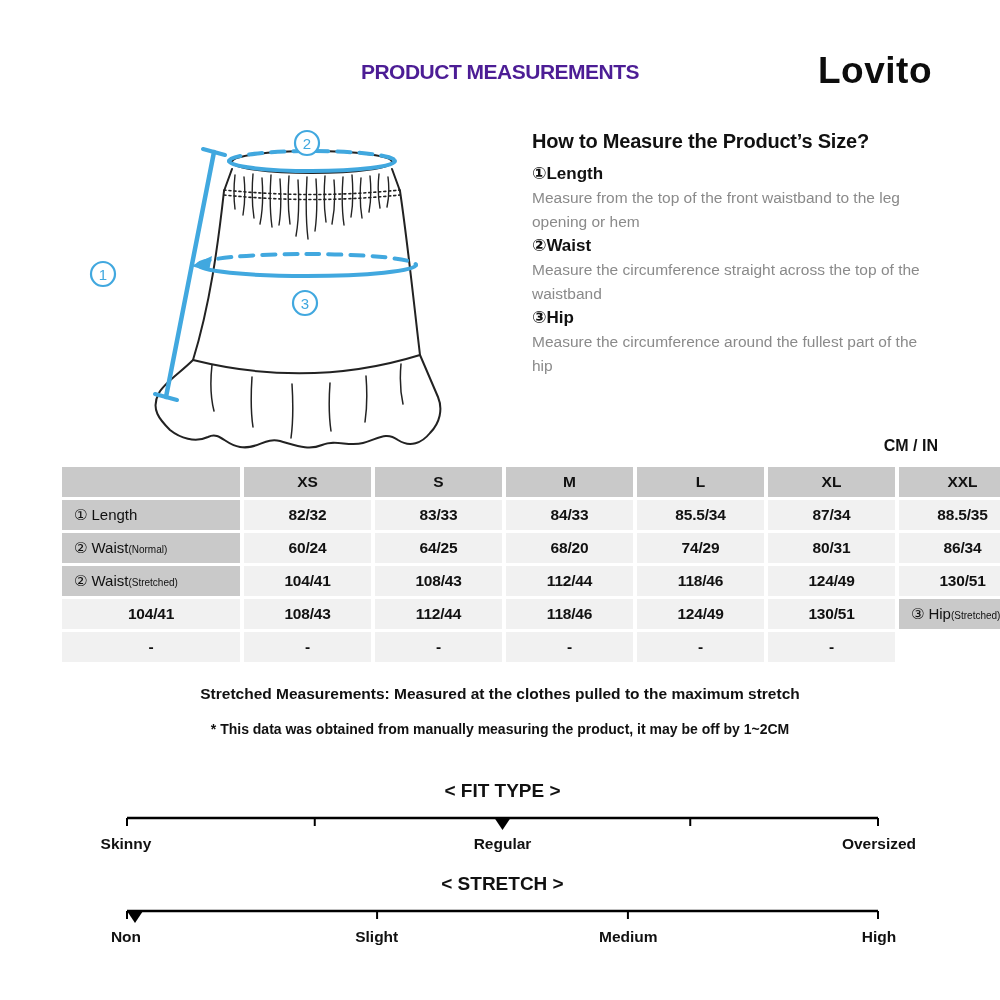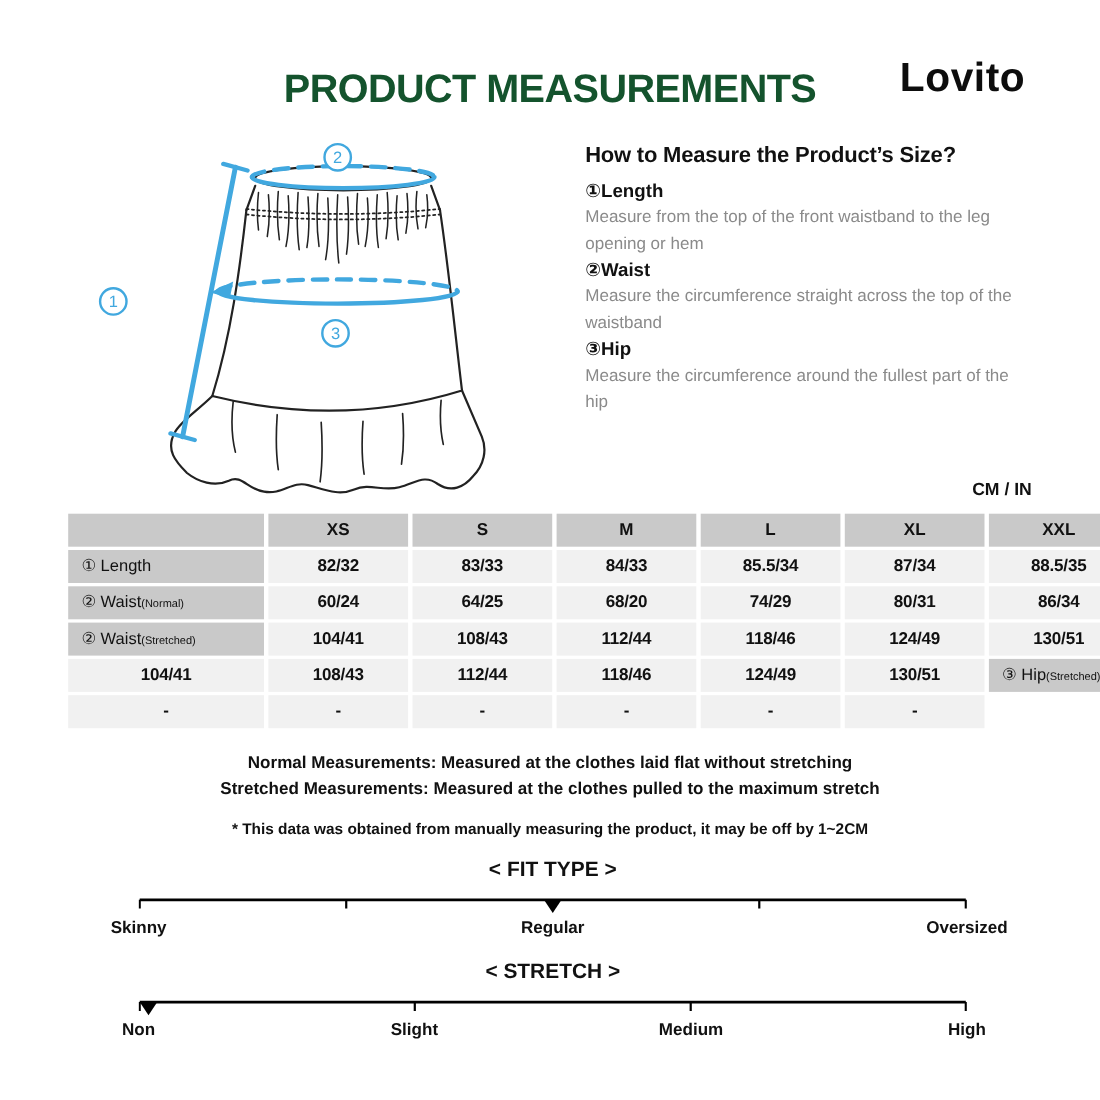--- a/index.html
+++ b/index.html
@@ -1,19 +1,19 @@
 <!DOCTYPE html>
 <html><head>
 <meta charset="utf-8">
 <style>
   html,body{margin:0;padding:0;background:#fff;}
   .page{position:relative;width:1000px;height:1000px;background:#fff;overflow:hidden;
         font-family:"Liberation Sans","DejaVu Sans",sans-serif;color:#111;}
   .title{position:absolute;left:0;right:0;top:60px;text-align:center;
-         font-size:36px;font-weight:800;letter-spacing:-0.5px;color:#14532d;}
+         font-size:21px;font-weight:800;letter-spacing:-0.5px;color:#4c1d95;}
   .brand{position:absolute;right:68px;top:50px;font-size:37px;font-weight:bold;
          letter-spacing:0.5px;color:#0d0d0d;margin-left:24px;}
   #diagram{position:absolute;left:60px;top:125px;}
 
   .howto{position:absolute;left:532px;top:128px;width:392px;}
   .howto-heading{font-size:20px;font-weight:bold;line-height:26px;margin-bottom:8px;letter-spacing:-0.2px;}
   .howto-item-title{font-size:17px;font-weight:bold;line-height:24px;}
   .howto-item-desc{font-size:15.5px;color:#8a8a8a;line-height:24px;}
 
   .units{position:absolute;left:62px;width:876px;top:437px;text-align:right;
@@ -148,21 +148,20 @@
       <div class="rl"><span class="cnum">③</span><span>Hip</span><span class="variant">(Stretched)</span></div>
       <div class="td">-</div>
       <div class="td">-</div>
       <div class="td">-</div>
       <div class="td">-</div>
       <div class="td">-</div>
       <div class="td">-</div>
     </div>
 
   <div class="notes">
-    <div class="note-line">Normal Measurements: Measured at the clothes laid flat without stretching</div>
     <div class="note-line">Stretched  Measurements: Measured at the clothes pulled to the maximum stretch</div>
     <div class="note-disclaimer">* This data was obtained from manually measuring the product, it may be off by 1~2CM</div>
   </div>
 
   <div class="scale" id="scale-1">
       <div class="scale-title">&lt; STRETCH &gt;</div>
       <svg width="753" height="16" viewBox="0 0 753 16">
         <path d="M1,3 H752" stroke="#000" stroke-width="2.5" fill="none"></path>
         <path d="M1,3 V11" stroke="#000" stroke-width="2" fill="none"></path>
         <path d="M251.08300000000003,3 V11" stroke="#000" stroke-width="2" fill="none"></path>

